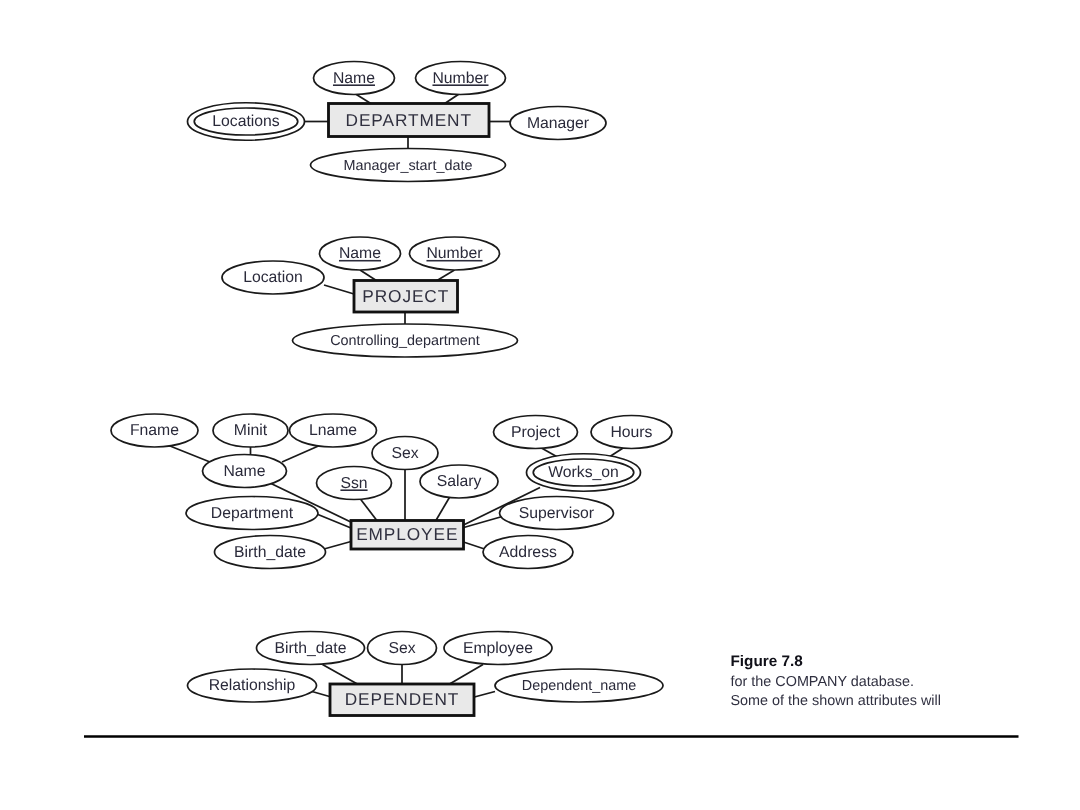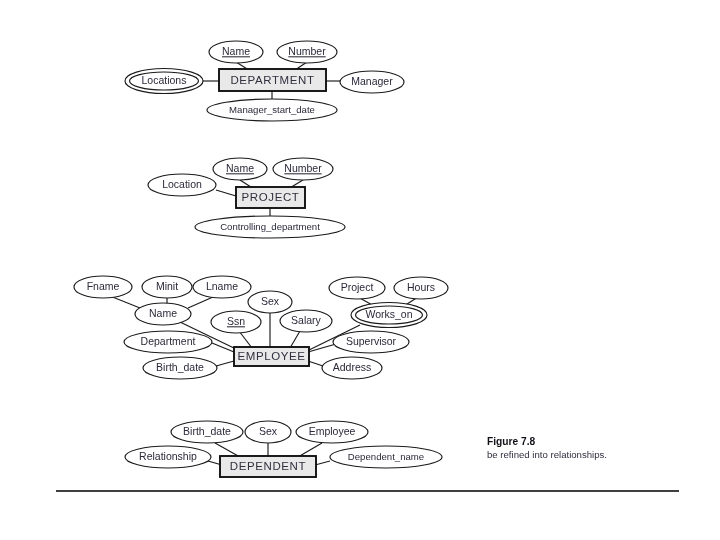--- a/index.html
+++ b/index.html
@@ -232,16 +232,17 @@
 
       <ellipse class="ell-fill" cx="386" cy="457" rx="56" ry="11"></ellipse>
       <text class="ell-txt small" x="386" y="457.5">Dependent_name</text>
     </g>
 
     <line class="rule" x1="56" y1="491" x2="679" y2="491"></line>
   </svg>
 
   <div class="caption">
     <span class="cap-title">Figure 7.8</span>
-    <span class="cap-line">be refined into relationships.</span>
+    <span class="cap-line">for the COMPANY database.</span>
+    <span class="cap-line">Some of the shown attributes will</span>
   </div>
 
 </div>
 
 </body></html>

